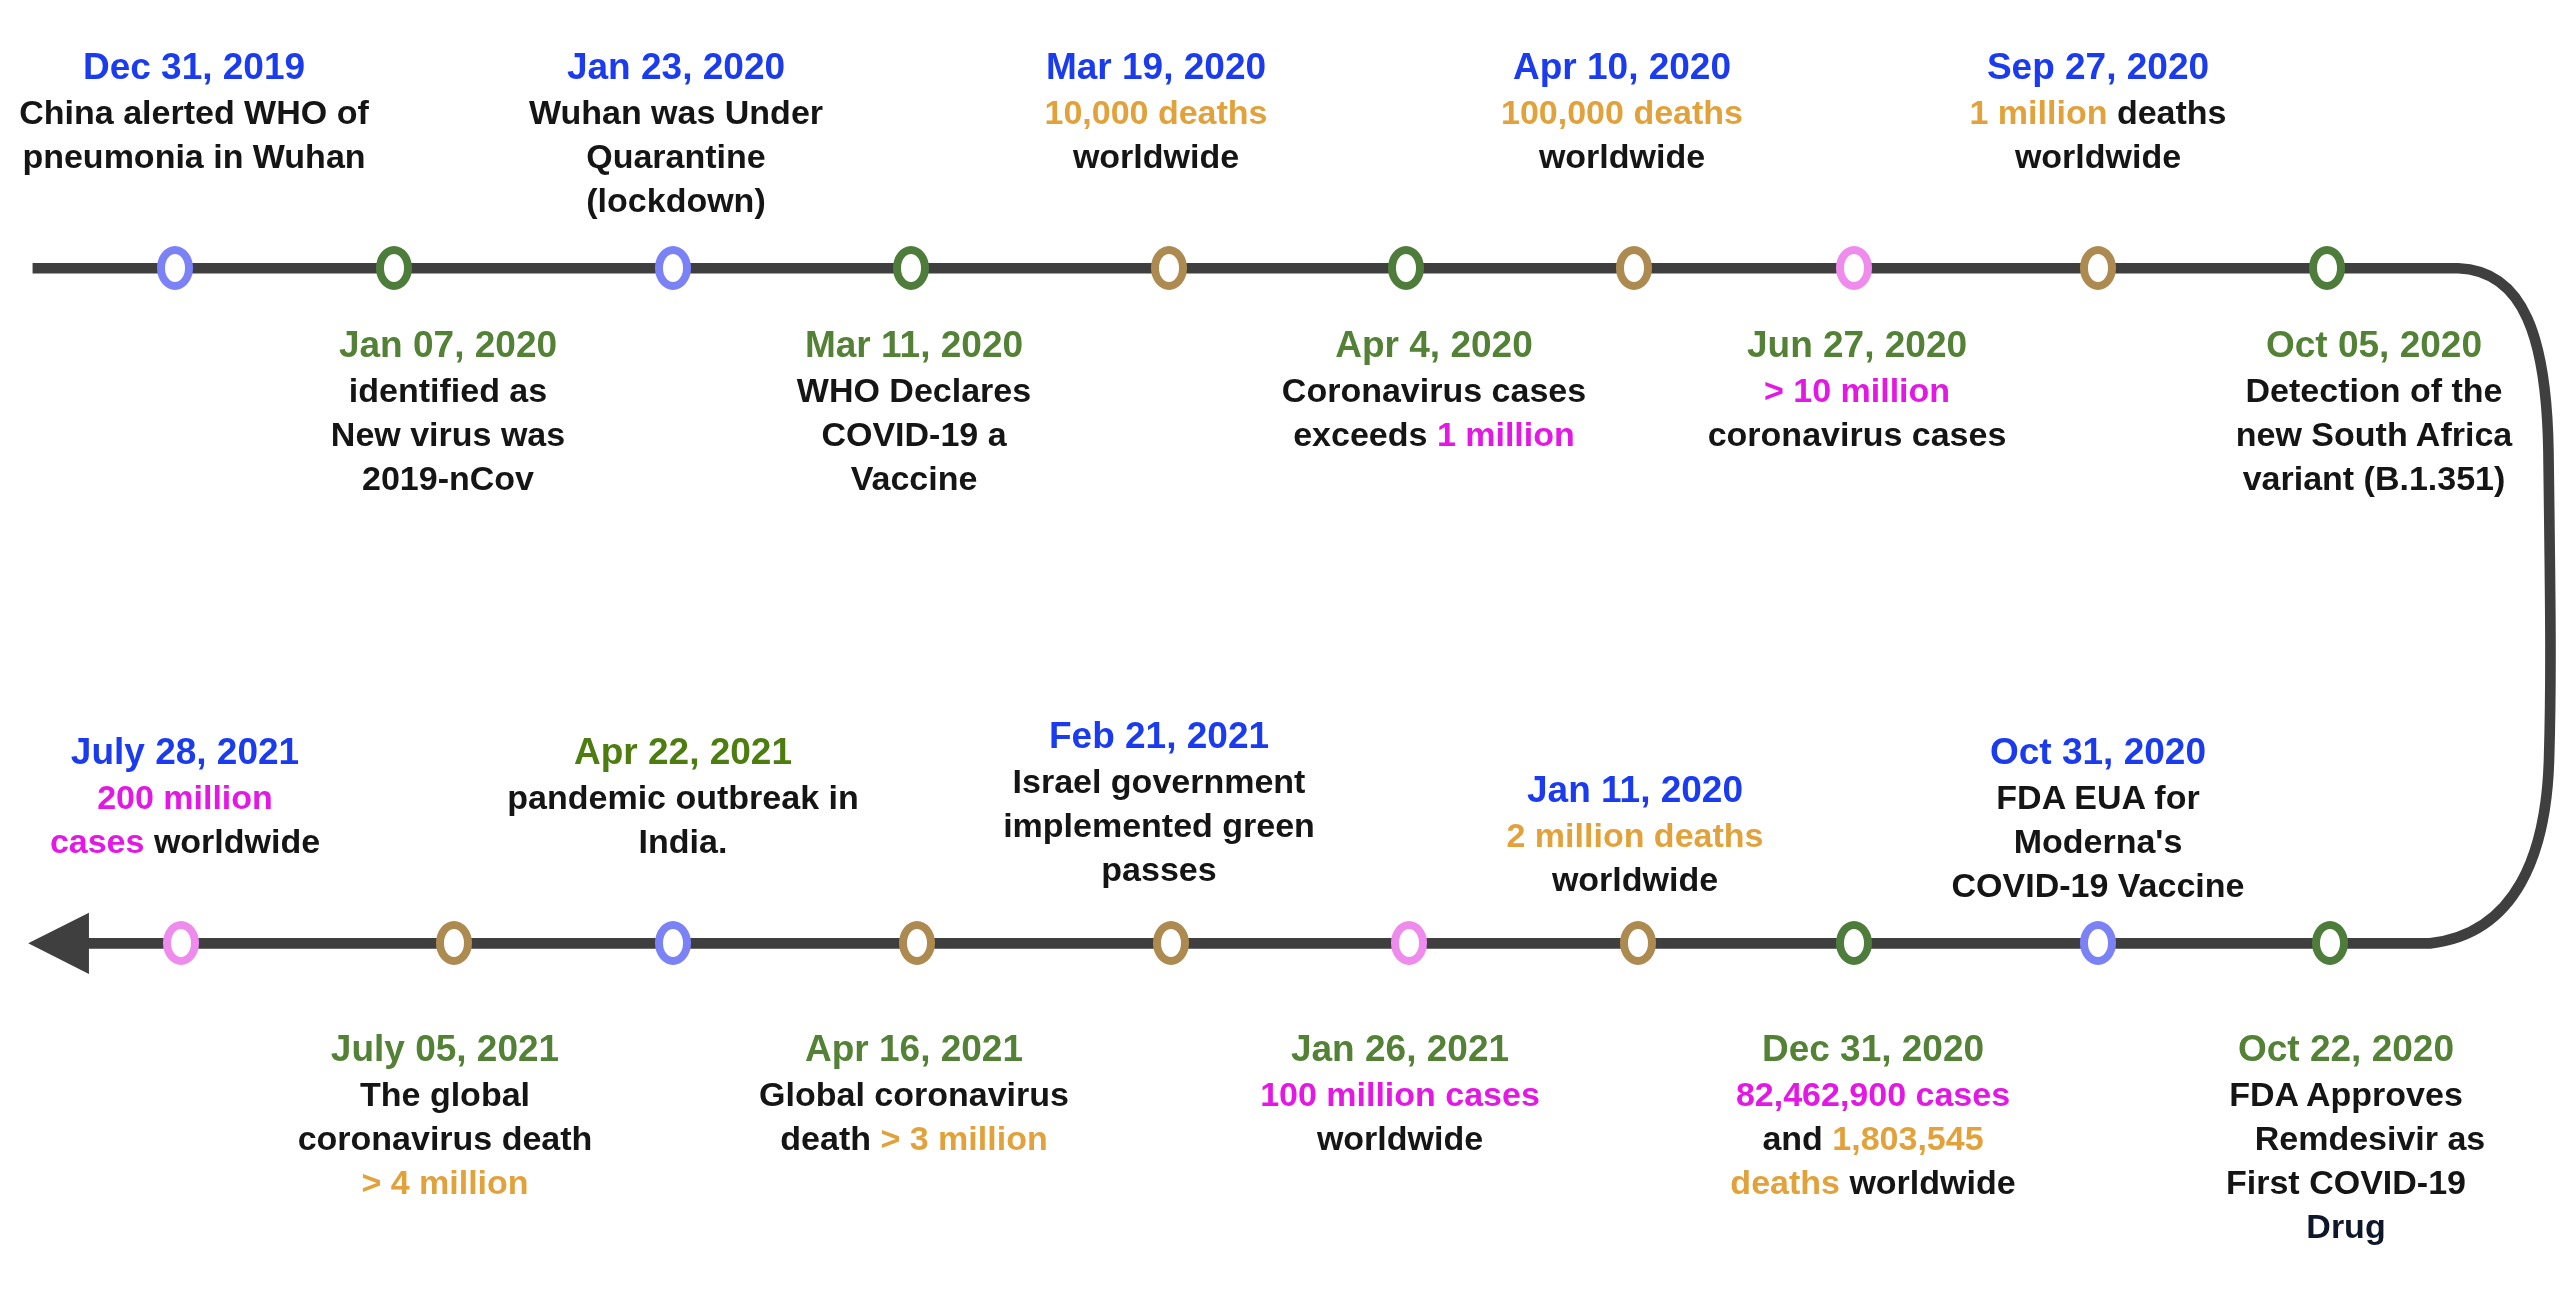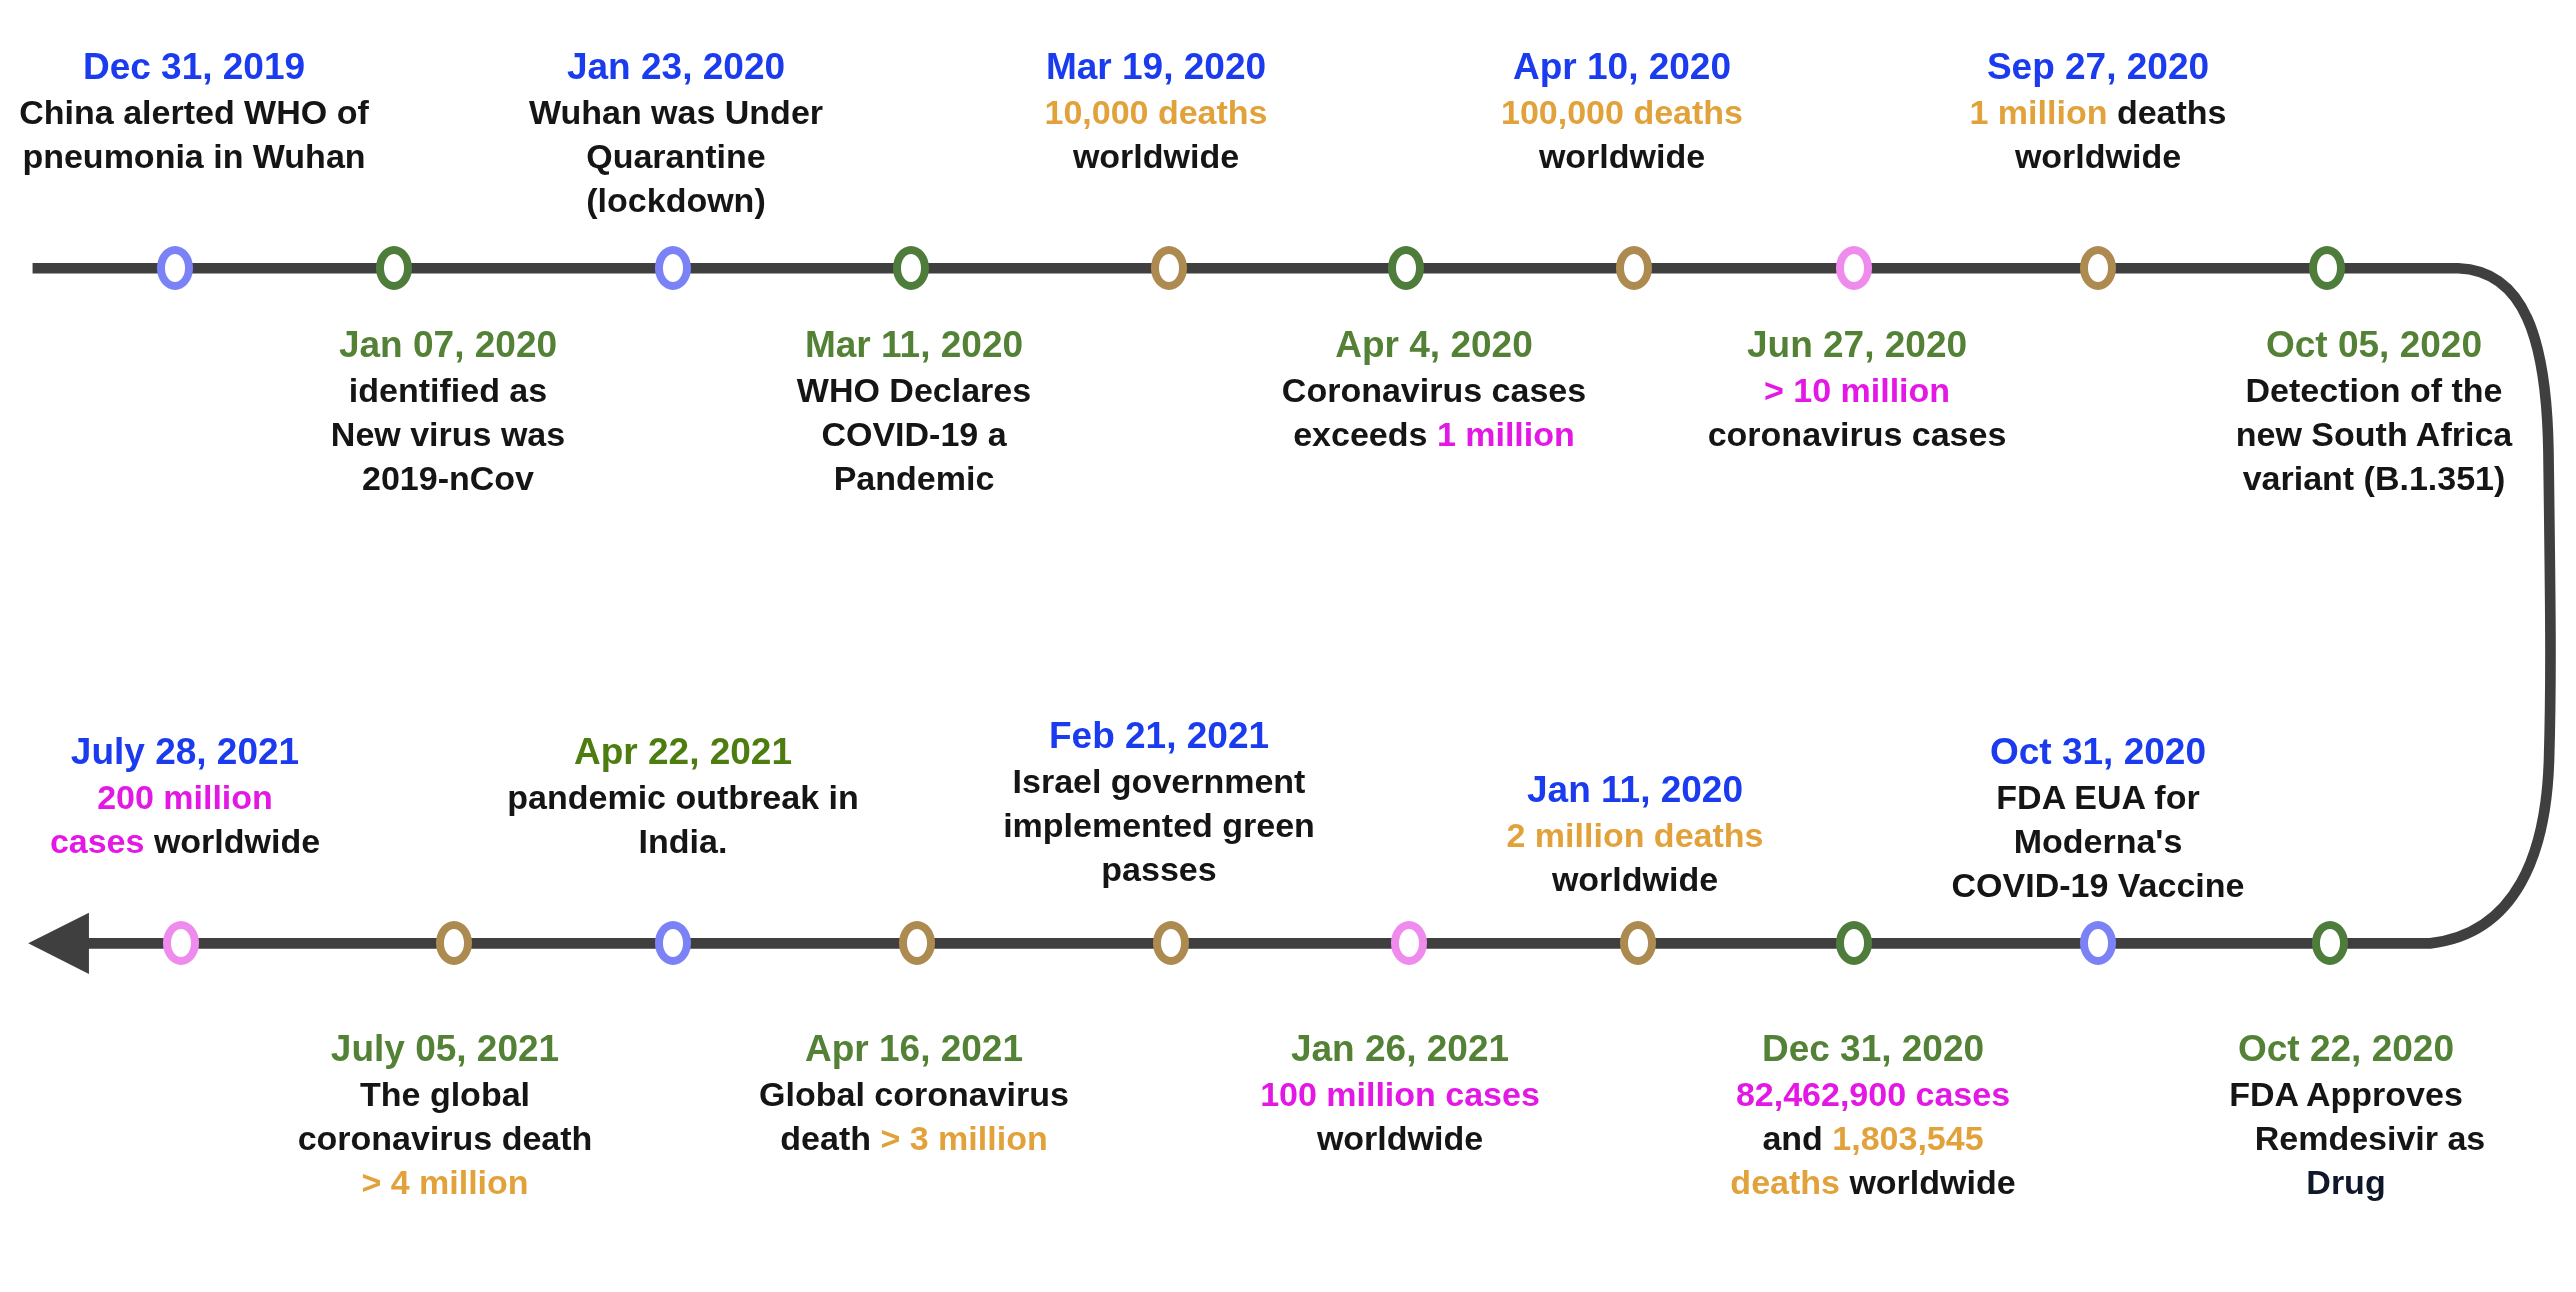--- a/index.html
+++ b/index.html
@@ -65,21 +65,21 @@
       <div class="date" style="color: rgb(27, 59, 239);">Jan 23, 2020</div>
       <div class="ln"><span style="color: rgb(21, 21, 21);">Wuhan was Under</span></div>
       <div class="ln"><span style="color: rgb(21, 21, 21);">Quarantine</span></div>
       <div class="ln"><span style="color: rgb(21, 21, 21);">(lockdown)</span></div>
     </div>
     <div class="node" style="border-color: rgb(123, 130, 246); left: 655px; top: 246px;"></div>
     <div class="ev" style="left: 914px; top: 323px;">
       <div class="date" style="color: rgb(83, 129, 53);">Mar 11, 2020</div>
       <div class="ln"><span style="color: rgb(21, 21, 21);">WHO Declares</span></div>
       <div class="ln"><span style="color: rgb(21, 21, 21);">COVID-19 a</span></div>
-      <div class="ln"><span style="color: rgb(21, 21, 21);">Pandemic</span></div>
+      <div class="ln"><span style="color: rgb(21, 21, 21);">Vaccine</span></div>
     </div>
     <div class="node" style="border-color: rgb(78, 124, 59); left: 893px; top: 246px;"></div>
     <div class="ev" style="left: 1156px; top: 45px;">
       <div class="date" style="color: rgb(27, 59, 239);">Mar 19, 2020</div>
       <div class="ln"><span style="color: rgb(226, 162, 59);">10,000 deaths</span></div>
       <div class="ln"><span style="color: rgb(21, 21, 21);">worldwide</span></div>
     </div>
     <div class="node" style="border-color: rgb(172, 138, 80); left: 1151px; top: 246px;"></div>
     <div class="ev" style="left: 1434px; top: 323px;">
       <div class="date" style="color: rgb(83, 129, 53);">Apr 4, 2020</div>
@@ -167,17 +167,18 @@
       <div class="date" style="color: rgb(83, 129, 53);">Dec 31, 2020</div>
       <div class="ln"><span style="color: rgb(228, 24, 228);">82,462,900 cases</span></div>
       <div class="ln"><span style="color: rgb(21, 21, 21);">and </span><span style="color: rgb(226, 162, 59);">1,803,545</span></div>
       <div class="ln"><span style="color: rgb(226, 162, 59);">deaths </span><span style="color: rgb(21, 21, 21);">worldwide</span></div>
     </div>
     <div class="node" style="border-color: rgb(78, 124, 59); left: 1836px; top: 921px;"></div>
     <div class="ev" style="left: 2346px; top: 1027px;">
       <div class="date" style="color: rgb(83, 129, 53);">Oct 22, 2020</div>
       <div class="ln"><span style="color: rgb(21, 21, 21);">FDA Approves</span></div>
       <div class="ln"><span style="color: rgb(21, 21, 21); margin-left: 48px;">Remdesivir as</span></div>
+      <div class="ln"><span style="color: rgb(21, 21, 21);">First COVID-19</span></div>
       <div class="ln"><span style="color: #0f172a;">Drug</span></div>
     </div>
     <div class="node" style="border-color: rgb(78, 124, 59); left: 2312px; top: 921px;"></div>
   </div>
 
 
 </body></html>

